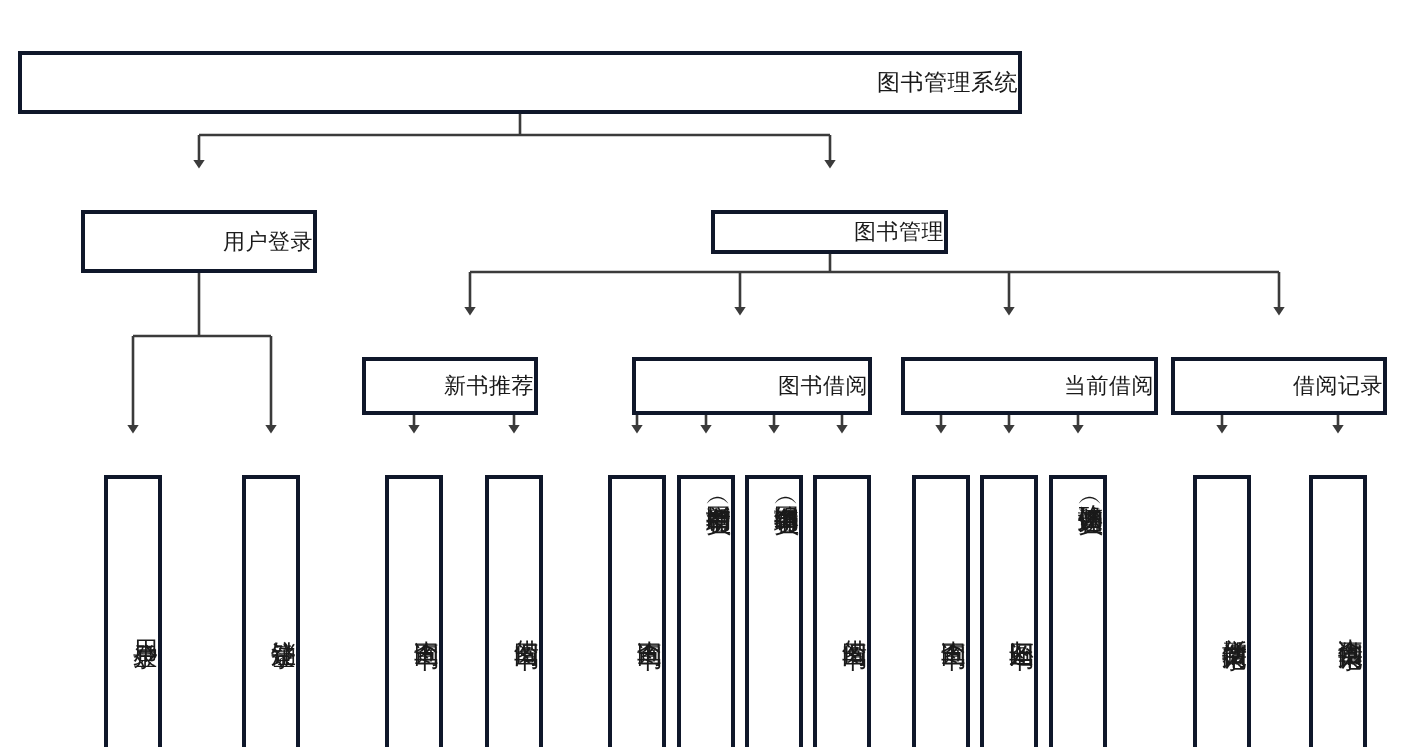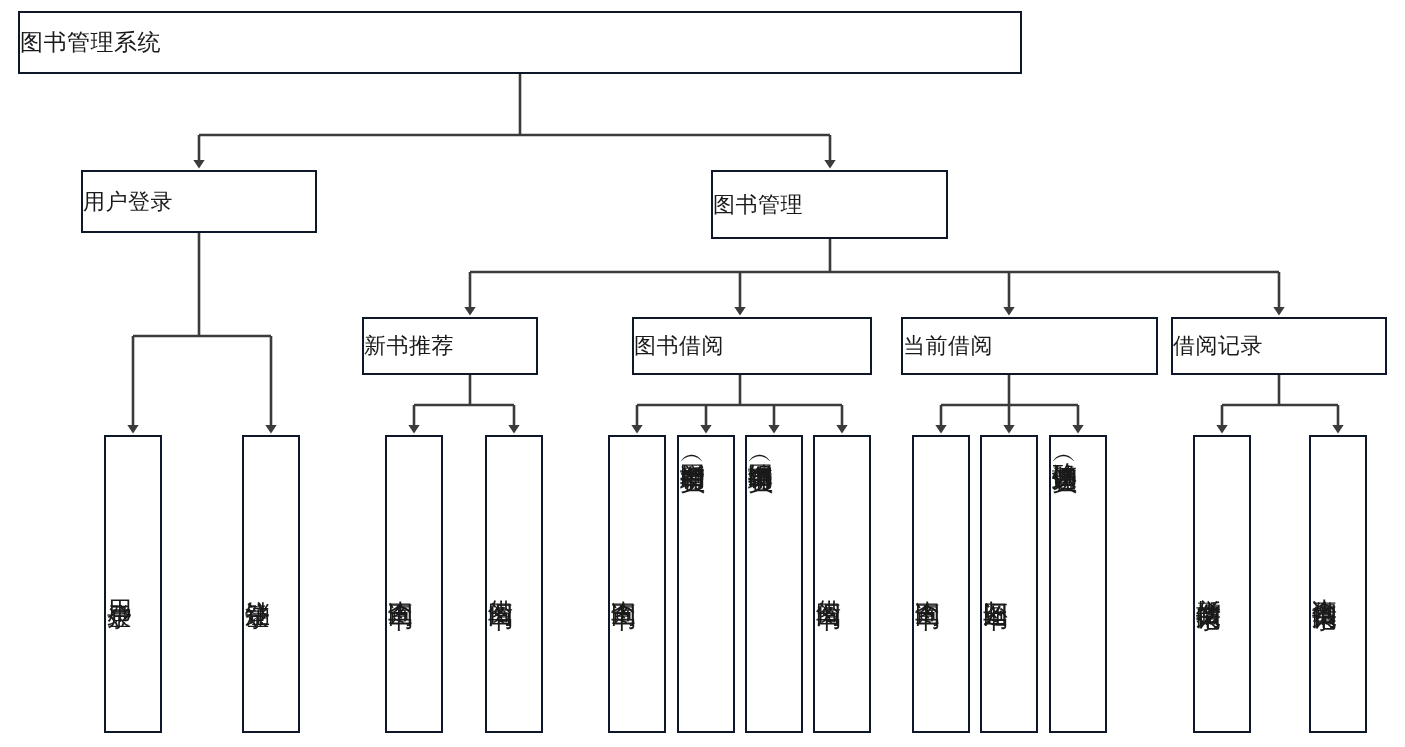--- a/index.html
+++ b/index.html
@@ -22,28 +22,29 @@
     position: absolute;
     left: 0;
     top: 0;
     width: 1405px;
     height: 747px;
     pointer-events: none;
   }
   .node {
     position: absolute;
     box-sizing: border-box;
-    border: 2px solid #0f172a;
+    border: 4px solid #0f172a;
     background: #ffffff;
     display: flex;
     align-items: center;
-    justify-content: flex-start;
+    justify-content: flex-end;
     color: #1a1a1a;
     text-align: center;
     line-height: 1.18;
+    margin-top: 40px;
   }
   .node .label {
     display: block;
   }
   
   .node.h .label {
     font-size: 22px;
     letter-spacing: 0.5px;
     white-space: nowrap;
   }
@@ -141,21 +142,21 @@
     </g>
   </svg>
 
   <div class="node h root" style="left:18px; top:11px; width:1004px; height:63px;">
     <span class="label">图书管理系统</span>
   </div>
 
   <div class="node h" style="left:81px; top:170px; width:236px; height:63px;">
     <span class="label">用户登录</span>
   </div>
-  <div class="node h" style="left:711px; top:170px; width:237px; height:69px;">
+  <div class="node h" style="left:711px; top:170px; width:237px; height:44px;">
     <span class="label">图书管理</span>
   </div>
 
   <div class="node h" style="left:362px; top:317px; width:176px; height:58px;">
     <span class="label">新书推荐</span>
   </div>
   <div class="node h" style="left:632px; top:317px; width:240px; height:58px;">
     <span class="label">图书借阅</span>
   </div>
   <div class="node h" style="left:901px; top:317px; width:257px; height:58px;">

